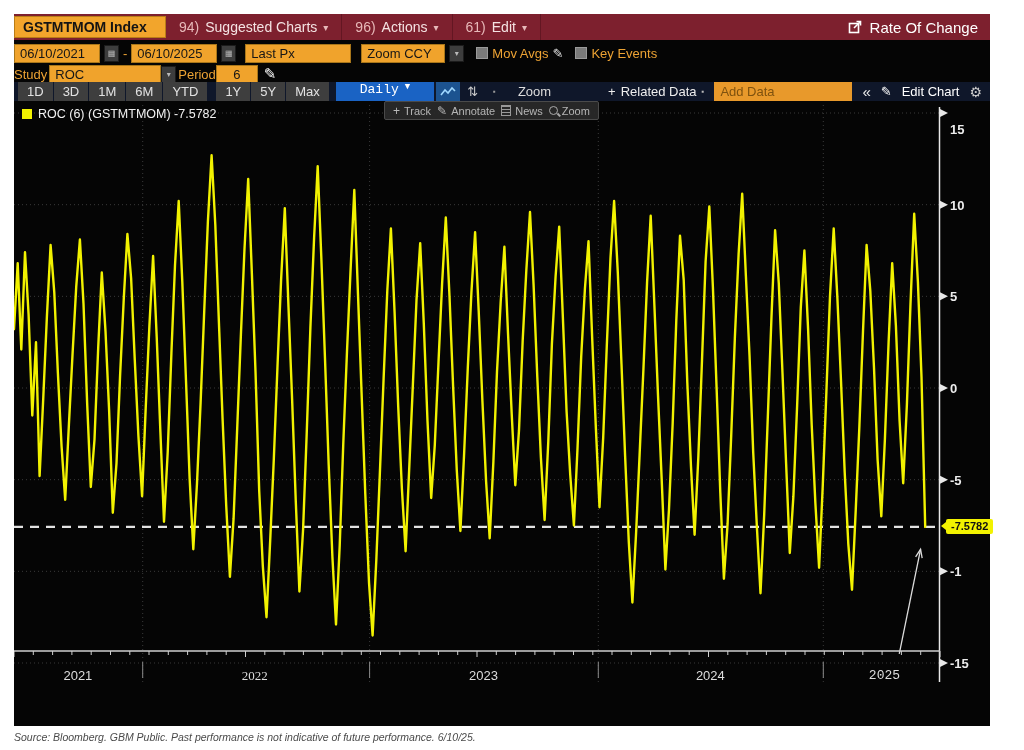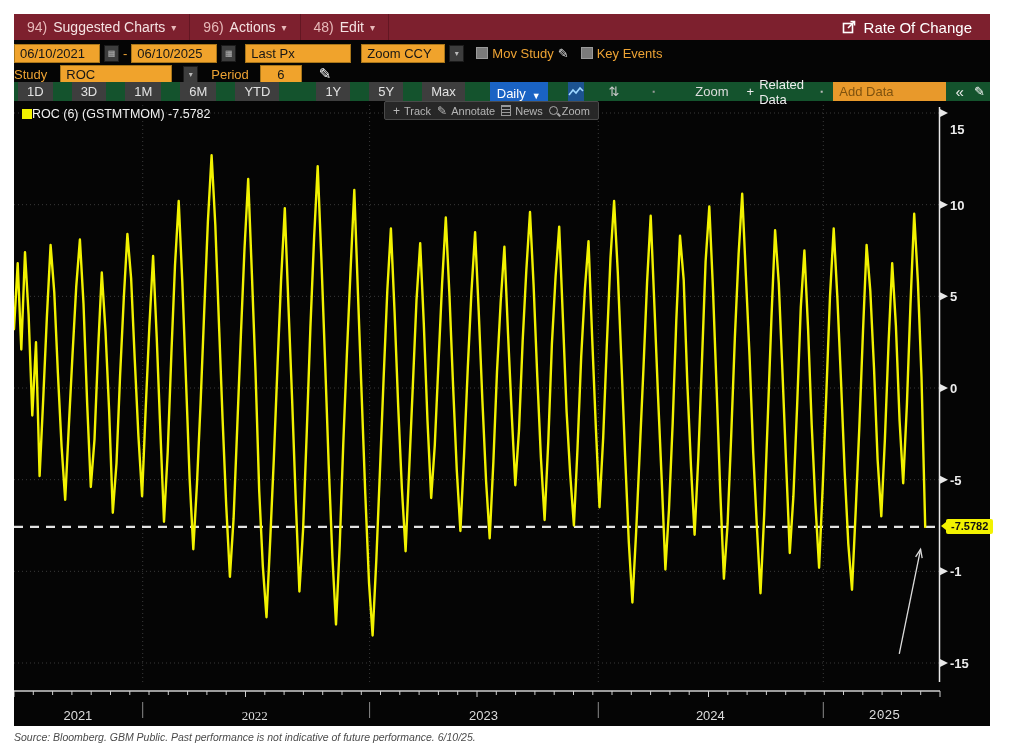--- a/index.html
+++ b/index.html
@@ -10,60 +10,60 @@
   
   .row1{position:absolute;left:0;top:0;width:100%;height:26px;background:#7d202e;
         display:flex;align-items:center;}
   .ticker{background:#f2a52c;border:1px solid #b97d17;color:#141414;font-weight:bold;
           font-size:14px;height:20px;line-height:20px;padding:0 8px;width:134px;}
   .menu{color:#f4e2e2;font-size:14px;height:100%;display:flex;align-items:center;gap:6px;
         padding:0 13px;border-right:1px solid #631622;cursor:default;}
   .menu .num{color:#e7b9b9;}
   .menu .car{color:#e7b9b9;font-size:10px;}
   .panel-title{margin-left:auto;display:flex;align-items:center;gap:8px;color:#ffffff;
-               font-size:15px;padding-right:18px;}
+               font-size:15px;padding-right:12px;}
 
   
   .row2{position:absolute;left:0;top:26px;width:100%;height:26px;display:flex;
         align-items:center;gap:4px;padding-left:0;}
   .row3{position:absolute;left:0;top:52px;width:100%;height:16px;display:flex;
-        align-items:center;gap:11px;}
+        align-items:center;gap:0;}
   .obox{background:#f0a32c;border:1px solid #a8761a;color:#161616;font-size:13px;
         height:17px;line-height:17px;padding:0 5px;white-space:nowrap;}
   .sqbtn{width:13px;height:15px;background:#3d3d3d;border:1px solid #1c1c1c;
          color:#b9b9b9;font-size:8px;display:flex;align-items:center;justify-content:center;}
   .amber{color:#eda334;font-size:13px;}
   .chk{width:10px;height:10px;background:#7a7a7a;border:1px solid #9a9a9a;display:inline-block;}
   .pencil{color:#e0e0e0;font-size:13px;}
 
   
-  .row4{position:absolute;left:0;top:68px;width:100%;height:19px;background:#14532d;
-        display:flex;align-items:center;font-size:13px;color:#dddddd;gap:18px;}
+  .row4{position:absolute;left:0;top:68px;width:100%;height:19px;background:#0f172a;
+        display:flex;align-items:center;font-size:13px;color:#dddddd;}
   .rbtn{background:#3e3e3e;color:#e2e2e2;padding:0 9px;height:19px;line-height:19px;
         margin-right:1px;}
   .grp-gap{width:8px;}
-  .daily{background:#1a63c4;color:#ffffff;height:19px;display:flex;align-items:flex-end;
-         gap:6px;padding:0 7px;margin-left:6px;}
+  .daily{background:#1a63c4;color:#ffffff;height:19px;display:flex;align-items:flex-start;
+         gap:6px;padding:0 24px;margin-left:6px;font-family:Liberation Mono, monospace;}
   .daily .car{font-size:9px;}
   .cbtn{background:#1c5390;width:24px;height:19px;display:flex;align-items:center;
         justify-content:center;margin-left:2px;}
   .ud{color:#c9c9c9;font-size:13px;padding:0 7px;}
   .dotbtn{color:#9a9a9a;font-size:8px;padding:0 8px;}
   .tright{margin-left:auto;display:flex;align-items:center;gap:10px;padding-right:8px;}
   .related{display:flex;align-items:center;gap:5px;color:#eeeeee;}
   .related .sb{font-size:8px;color:#bbbbbb;}
   .adddata{background:#e8992b;color:rgba(100,64,8,0.8);width:126px;height:19px;
            line-height:19px;padding:0 6px;font-size:13px;}
   .coll{color:#eeeeee;font-size:15px;}
   .gear{color:#cccccc;font-size:14px;}
 
   
   .chart{position:absolute;left:0;top:87px;width:976px;height:581px;}
   .chart svg{position:absolute;left:0;top:0;}
-  .legend{position:absolute;left:8px;top:6px;display:flex;align-items:center;
+  .legend{position:absolute;left:8px;top:6px;display:flex;align-items:center;gap:6px;
           color:#f2f2f2;font-size:12.5px;}
   .legend .chip{width:10px;height:10px;display:inline-block;}
   .tools{position:absolute;left:370px;top:0;height:17px;background:rgba(42,42,42,0.92);
          border:1px solid #4a4a4a;border-radius:2px;display:flex;align-items:center;
          gap:6px;padding:0 8px;color:#b5b5b5;font-size:11px;}
   .tools .it{display:flex;align-items:center;gap:4px;}
   .tools .plus{font-size:12px;color:#bbbbbb;}
   .newsic{width:8px;height:9px;border:1px solid #999;
           background-image:repeating-linear-gradient(to bottom,#999 0 1px,transparent 1px 3px);}
   .zoomic{width:7px;height:7px;border:1.5px solid #aaa;border-radius:50%;position:relative;}
@@ -72,46 +72,47 @@
   .ytick{position:absolute;left:936px;transform:translateY(-50%);color:#ececec;
          font-size:13px;font-weight:600;}
   .lastlabel{position:absolute;left:932px;background:#f2f200;color:#111111;
              font-size:11px;font-weight:bold;height:15px;line-height:15px;padding:0 5px;
              border-radius:2px;}
   .lastlabel::before{content:"";position:absolute;left:-5px;top:3.5px;width:0;height:0;
              border-top:4px solid transparent;border-bottom:4px solid transparent;
              border-right:5px solid #f2f200;}
 
   
-  .xaxis{position:absolute;left:0;top:676px;width:976px;height:36px;}
+  .xaxis{position:absolute;left:0;top:636px;width:976px;height:36px;}
   .xaxis svg{position:absolute;left:0;top:0;}
   .yearlabel{position:absolute;top:18px;transform:translateX(-50%);color:#dddddd;
              font-size:13px;}
 
   .source{position:absolute;left:14px;top:731px;color:#4a4a4a;font-size:10.5px;
           font-style:italic;}
 </style>
 </head>
 <body>
 
 <div class="term">
 
   <div class="row1">
+    <div class="ticker">GSTMTMOM Index</div>
     <div class="menu">
       <span class="num">94)</span>
       <span>Suggested Charts</span>
       <span class="car">▾</span>
     </div>
     <div class="menu">
       <span class="num">96)</span>
       <span>Actions</span>
       <span class="car">▾</span>
     </div>
     <div class="menu">
-      <span class="num">48)</span>
+      <span class="num">61)</span>
       <span>Edit</span>
       <span class="car">▾</span>
     </div>
     <div class="panel-title">
       <svg width="14" height="14" viewBox="0 0 14 14">
         <rect x="1.5" y="3.5" width="9" height="9" fill="none" stroke="#ffffff" stroke-width="1.6"></rect>
         <line x1="6" y1="8" x2="12" y2="2" stroke="#ffffff" stroke-width="1.6"></line>
         <polyline points="8.5,1.5 12.5,1.5 12.5,5.5" fill="none" stroke="#ffffff" stroke-width="1.6"></polyline>
       </svg>
       <span>Rate Of Change</span>
@@ -121,21 +122,21 @@
   <div class="row2">
     <div class="obox" style="width:74px">06/10/2021</div>
     <div class="sqbtn">▦</div>
     <span class="amber">-</span>
     <div class="obox" style="width:74px">06/10/2025</div>
     <div class="sqbtn">▦</div>
     <div class="obox" style="width:94px;margin-left:5px">Last Px</div>
     <div class="obox" style="width:72px;margin-left:6px">Zoom CCY</div>
     <div class="sqbtn">▾</div>
     <span class="chk" style="margin-left:8px"></span>
-    <span class="amber">Mov Study</span>
+    <span class="amber">Mov Avgs</span>
     <span class="pencil">✎</span>
     <span class="chk" style="margin-left:8px"></span>
     <span class="amber">Key Events</span>
   </div>
 
   <div class="row3">
     <span class="amber">Study</span>
     <div class="obox" style="width:100px;margin-left:2px">ROC</div>
     <div class="sqbtn">▾</div>
     <span class="amber" style="margin-left:2px">Period</span>

